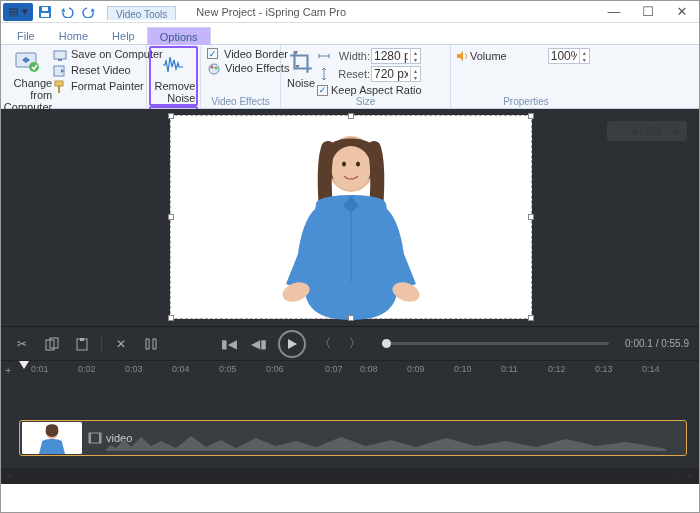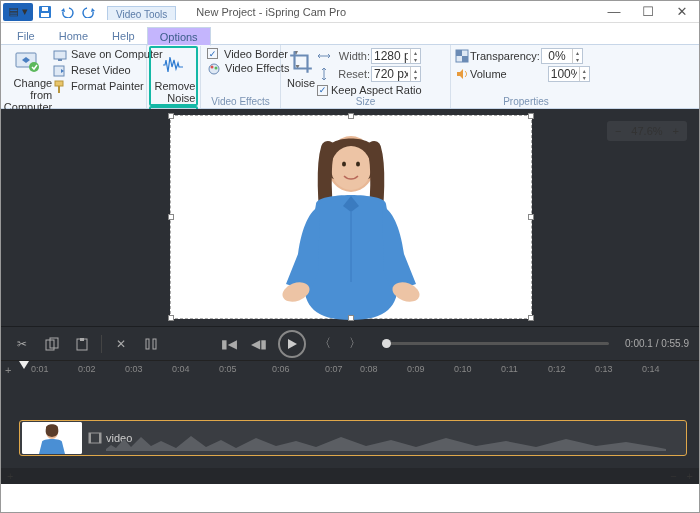--- a/index.html
+++ b/index.html
@@ -17,21 +17,21 @@
 .tab.active{background:#c4b5fd;border:1px solid #c7d6e8;border-bottom:1px solid #f3f7fc;position:relative;top:2px;color:#3b5d8a}
 .ribbon{height:64px;background:#f3f7fc;border-bottom:1px solid #c7d6e8;display:flex}
 .group{border-right:1px solid #d6e0ec;display:flex;flex-direction:column;padding:2px 4px 0}
 .group-body{flex:1;display:flex;align-items:flex-start}
 .group-label{text-align:center;font-size:10px;color:#7a93b3;padding-bottom:1px}
 .group-label.hot{color:#d9534f}
 .bigbtn{width:46px;display:flex;flex-direction:column;align-items:center;padding:2px 2px 0;text-align:right;line-height:1.1;color:#444}
 .bigbtn .ic{width:28px;height:26px;margin-bottom:2px}
 .smallrow{display:flex;align-items:flex-start;padding:1px 2px;gap:4px;white-space:nowrap;color:#444}
 .smallrow .ic{width:14px;height:14px}
-.hot{border:2px solid #14b8a6;border-radius:2px;padding:2px 2px 0}
+.hot{border:2px solid #8b5cf6;border-radius:2px;padding:2px 2px 0}
 .sizecol{display:flex;flex-direction:column;gap:2px;padding-top:1px}
 .szrow{display:flex;align-items:center;gap:1px}
 .szrow .lbl{width:38px;text-align:right;color:#555}
 .spin{display:flex;align-items:center;border:1px solid #b9c6d6;background:#fff;height:16px}
 .spin input{border:none;width:38px;height:14px;font-size:12px;padding:0 2px;text-align:center}
 .spin .arr{width:10px;height:14px;border-left:1px solid #ccc;display:flex;flex-direction:column}
 .spin .arr span{flex:1;font-size:6px;color:#666;display:flex;align-items:center;justify-content:center}
 .chk{width:11px;height:11px;border:1px solid #888;display:inline-flex;align-items:center;justify-content:center;font-size:9px;color:#1e63b8;margin-right:2px}
 .canvas{background:#2c2f34;position:relative;height:217px}
 .vidframe{position:absolute;left:169px;top:6px;width:362px;height:204px;background:#fff;border:1px dashed #aaa}
@@ -214,35 +214,20 @@
       </div>
     </div>
     <div class="group-label">Size</div>
   </div>
 
   <div class="group" style="width:150px;border-right:none">
     <div class="group-body">
         <div class="sizecol">
       <div class="szrow">
         <svg width="14" height="14">
-              <rect x="1" y="1" width="12" height="12" fill="#dfe9f5" stroke="#6b8bb5"></rect>
-              <rect x="1" y="1" width="6" height="6" fill="#6b8bb5"></rect>
-              <rect x="7" y="7" width="6" height="6" fill="#6b8bb5"></rect>
-            </svg>
-        <span>Transparency:</span>
-        <div class="spin">
-              <input style="width: 30px;" value="0%">
-              <div class="arr">
-                <span>▴</span>
-                <span>▾</span>
-              </div>
-            </div>
-      </div>
-      <div class="szrow">
-        <svg width="14" height="14">
               <path d="M2 5v4h3l3 3V2L5 5z" fill="#e89b3c"></path>
               <path d="M10 4c2 2 2 4 0 6" stroke="#e89b3c" fill="none"></path>
             </svg>
         <span>Volume</span>
         <div class="spin" style="margin-left:40px">
               <input style="width: 30px;" value="100%">
               <div class="arr">
                 <span>▴</span>
                 <span>▾</span>
               </div>
@@ -327,21 +312,21 @@
 </div>
 
 <div class="ruler">
   <div style="position:absolute;left:4px;top:3px;color:#888">+</div>
   <div class="cursor"></div>
 <span class="tick" style="left: 30px;">0:01</span>
     <span class="tick" style="left: 77px;">0:02</span>
     <span class="tick" style="left: 124px;">0:03</span>
     <span class="tick" style="left: 171px;">0:04</span>
     <span class="tick" style="left: 218px;">0:05</span>
-    <span class="tick" style="left: 265px; margin-left: 6px;">0:06</span>
+    <span class="tick" style="left: 265px;">0:06</span>
     <span class="tick" style="left: 324px;">0:07</span>
     <span class="tick" style="left: 359px;">0:08</span>
     <span class="tick" style="left: 406px;">0:09</span>
     <span class="tick" style="left: 453px;">0:10</span>
     <span class="tick" style="left: 500px;">0:11</span>
     <span class="tick" style="left: 547px;">0:12</span>
     <span class="tick" style="left: 594px;">0:13</span>
     <span class="tick" style="left: 641px;">0:14</span>
   </div>
 

